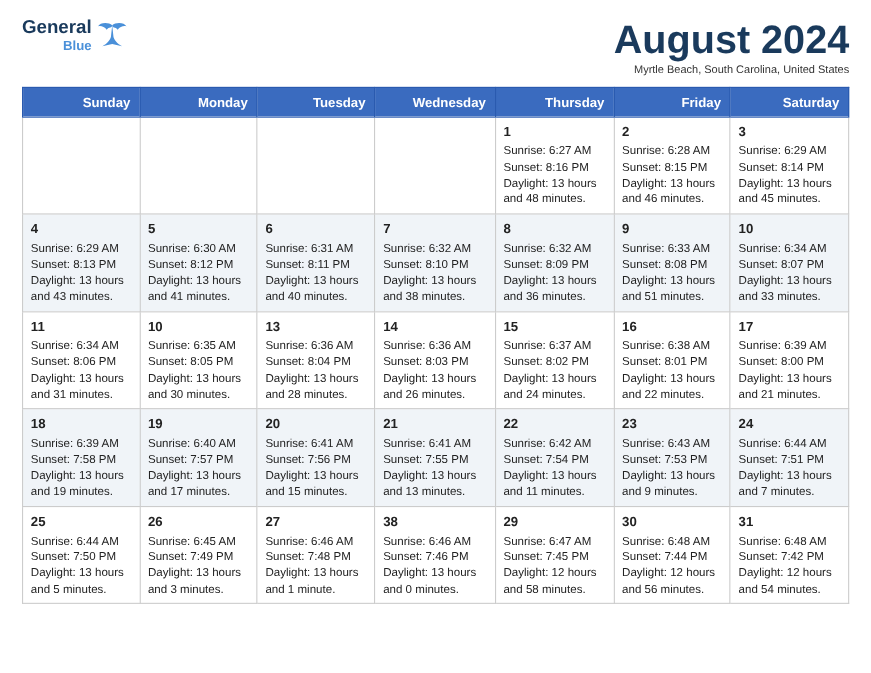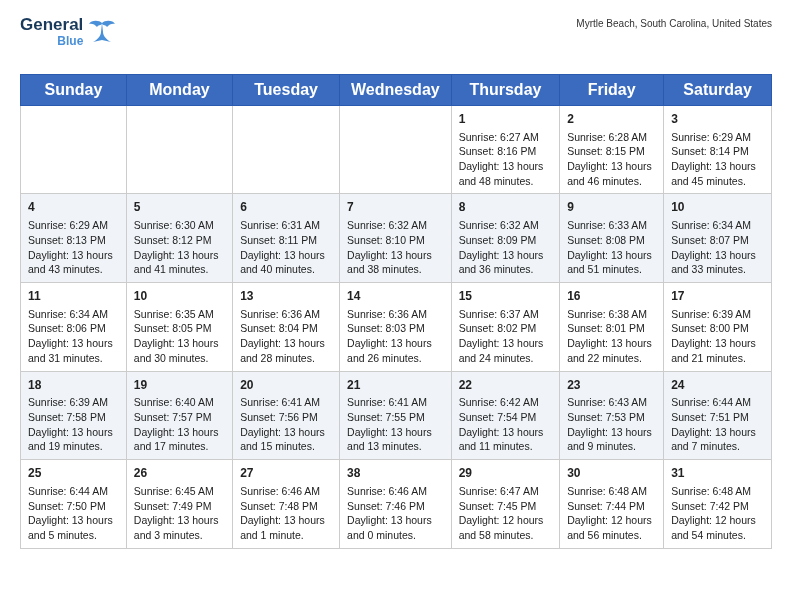--- a/index.html
+++ b/index.html
@@ -7,21 +7,21 @@
       font-family: Arial, sans-serif;
       background: #fff;
       width: 792px;
       min-height: 612px;
       padding: 16px 20px;
     }
     .header-area {
       display: flex;
       justify-content: space-between;
       align-items: flex-start;
-      margin-bottom: 26px;
+      margin-bottom: 10px;
     }
     .logo {
       display: flex;
       flex-direction: column;
       align-items: flex-start;
     }
     .title-area {
       text-align: right;
     }
     .main-title {
@@ -39,22 +39,22 @@
       width: 100%;
       border-collapse: collapse;
       font-size: 11px;
     }
     thead tr {
       background-color: #3a6bbf;
       color: #fff;
     }
     thead th {
       padding: 6px 8px;
-      text-align: center;
-      font-size: 16px;
+      text-align: right;
+      font-size: 12px;
       font-weight: bold;
       border: 1px solid #2a5aaf;
       margin-top: 15px;
     }
     tbody tr {
       vertical-align: top;
     }
     tbody td {
       padding: 5px 7px;
       border: 1px solid #ccc;
@@ -93,20 +93,21 @@
         <span style="font-size:12px; font-weight:bold; color:#4a90d9; line-height:1.1;">Blue</span>
       </div>
       <svg width="30" height="28" viewBox="0 0 30 28">
         <path d="M15 5 C18 2, 26 2, 28 6 C26 5, 22 6, 20 9 C18 6, 15 8, 15 5Z" fill="#4a90d9"></path>
         <path d="M15 5 C12 2, 4 2, 2 6 C4 5, 8 6, 10 9 C12 6, 15 8, 15 5Z" fill="#4a90d9"></path>
         <path d="M15 5 L14 14 C14 18, 10 22, 6 24 L15 22 L24 24 C20 22, 16 18, 16 14 Z" fill="#4a90d9"></path>
       </svg>
     </div>
   </div>
   <div class="title-area">
+    <div class="main-title">August 2024</div>
     <div class="subtitle">Myrtle Beach, South Carolina, United States</div>
   </div>
 </div>
 
 <table>
   <thead>
     <tr>
     <th>Sunday</th>
         <th>Monday</th>
         <th>Tuesday</th>

